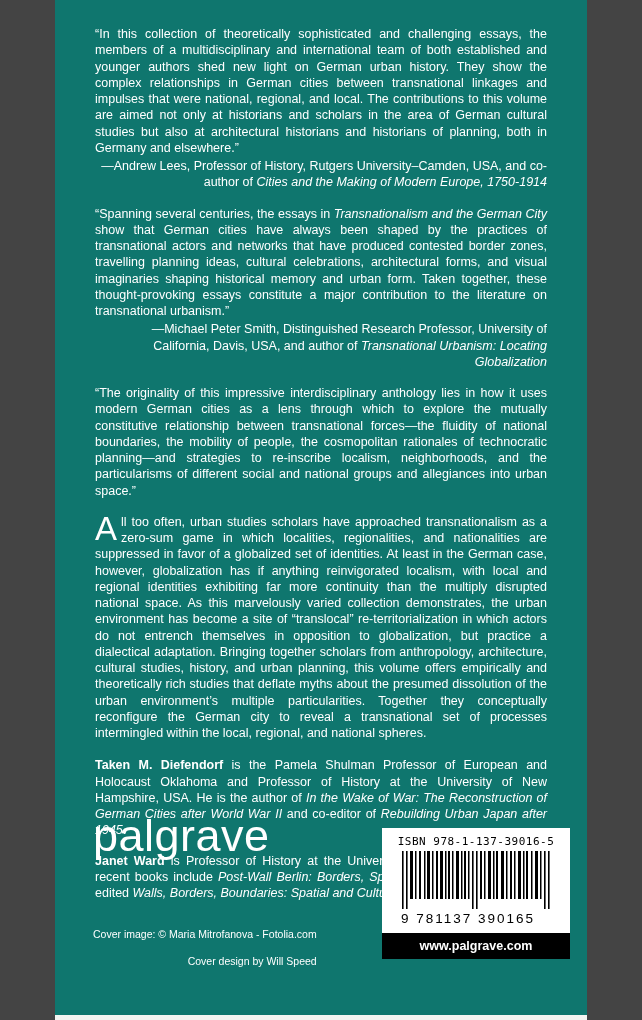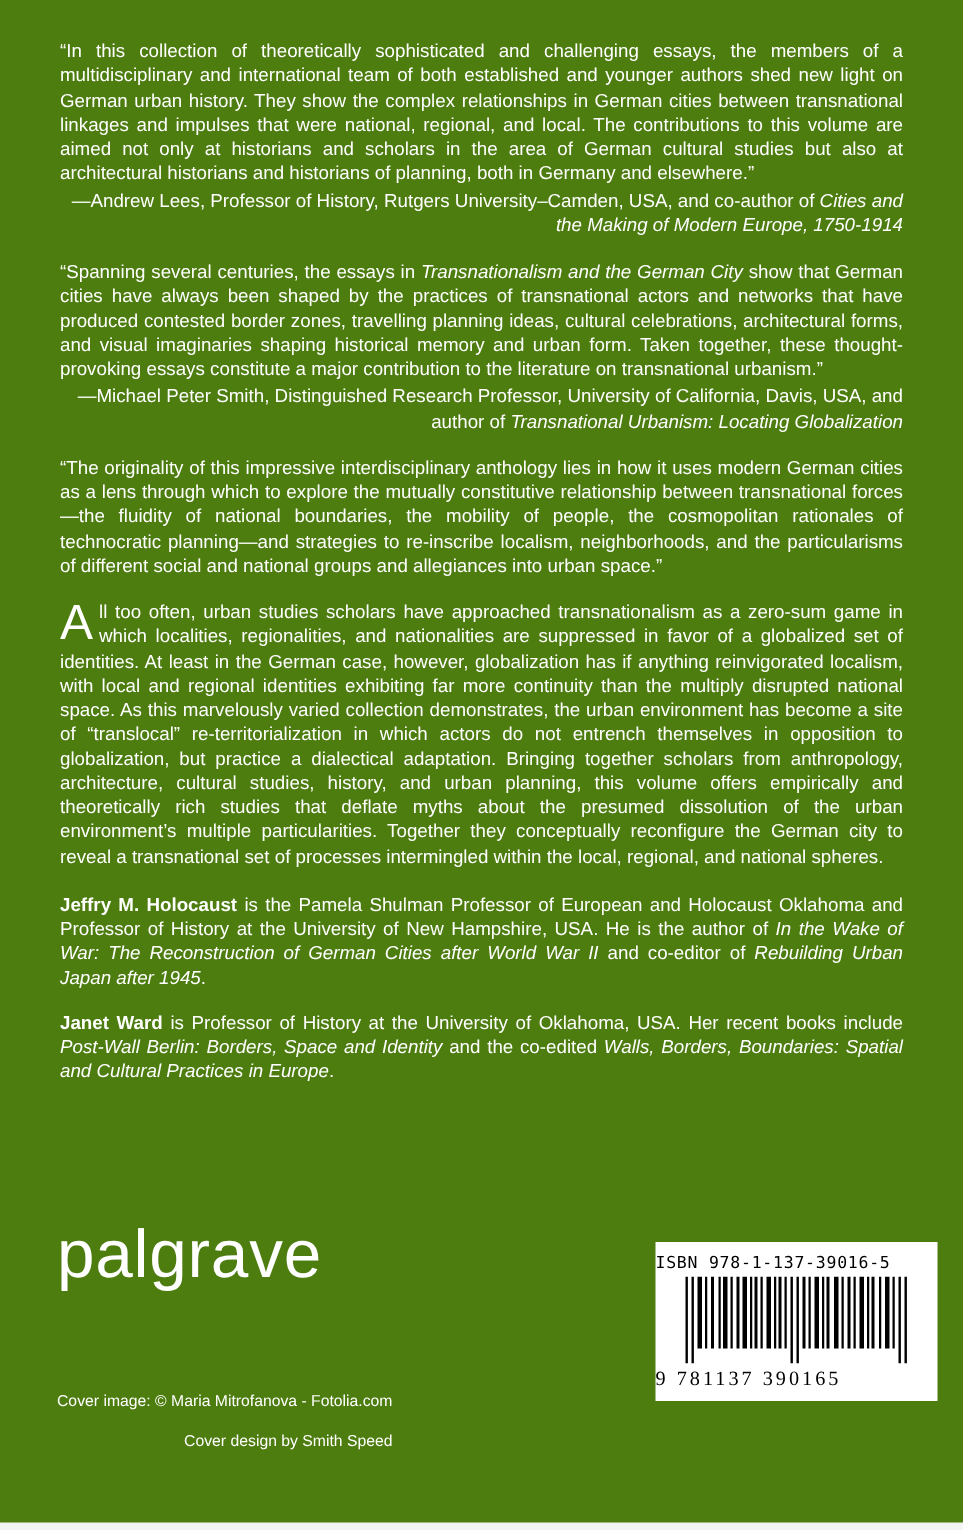--- a/index.html
+++ b/index.html
@@ -1,21 +1,21 @@
 <!DOCTYPE html>
 <html><head>
 <meta charset="utf-8">
 <style>
   html, body { margin: 0; padding: 0; background: #444; }
   .cover {
     position: relative;
-    width: 642px;
+    width: 532px;
     height: 1020px;
     margin: 0 auto;
-    background: #4d7c0f;
+    background: #0f766e;
     color: #ffffff;
     font-family: "Liberation Sans", sans-serif;
     overflow: hidden;
   }
   .content {
     padding: 26px 40px 0 40px;
   }
   .quote-block { margin-bottom: 15px; }
   .quote-body {
     margin: 0;
@@ -63,32 +63,32 @@
     text-align: center;
   }
 
   .barcode-box {
     position: absolute;
     top: 828px;
     right: 17px;
     width: 188px;
     background: #ffffff;
     color: #000000;
-    text-align: left;
+    text-align: center;
     padding-top: 7px;
   }
   .isbn-label {
     font-family: "DejaVu Sans Mono", monospace;
     font-size: 11px;
     letter-spacing: 0.5px;
     margin-bottom: 3px;
   }
   .bars { display: block; margin: 0 auto; }
   .barcode-digits {
-    font-family: Liberation Serif, serif;
+    font-family: Liberation Sans, sans-serif;
     font-size: 13.5px;
     letter-spacing: 2px;
     padding: 2px 16px 7px 0;
   }
   .website-strip {
     background: #000000;
     color: #ffffff;
     font-size: 12.5px;
     font-weight: bold;
     padding: 6px 0;
@@ -128,21 +128,21 @@
     </div>
 
     <div class="quote-block">
       <p class="quote-body"><span>“The originality of this impressive interdisciplinary anthology lies in how it uses modern German cities as a lens through which to explore the mutually constitutive relationship between transnational forces—the fluidity of national boundaries, the mobility of people, the cosmopolitan rationales of technocratic planning—and strategies to re-inscribe localism, neighborhoods, and the particularisms of different social and national groups and allegiances into urban space.”</span></p>
     </div>
 
     <div class="description-block">
       <p><span class="dropcap">A</span><span>ll too often, urban studies scholars have approached transnationalism as a zero-sum game in which localities, regionalities, and nationalities are suppressed in favor of a globalized set of identities. At least in the German case, however, globalization has if anything reinvigorated localism, with local and regional identities exhibiting far more continuity than the multiply disrupted national space. As this marvelously varied collection demonstrates, the urban environment has become a site of “translocal” re-territorialization in which actors do not entrench themselves in opposition to globalization, but practice a dialectical adaptation. Bringing together scholars from anthropology, architecture, cultural studies, history, and urban planning, this volume offers empirically and theoretically rich studies that deflate myths about the presumed dissolution of the urban environment’s multiple particularities. Together they conceptually reconfigure the German city to reveal a transnational set of processes intermingled within the local, regional, and national spheres.</span></p>
     </div>
 
-    <p class="bio"><strong>Jeffry M. Holocaust</strong><span> is the Pamela Shulman Professor of European and Holocaust Oklahoma and Professor of History at the University of New Hampshire, USA. He is the author of </span><em>In the Wake of War: The Reconstruction of German Cities after World War II</em><span> and co-editor of </span><em>Rebuilding Urban Japan after 1945</em><span>.</span></p>
+    <p class="bio"><strong>Taken M. Diefendorf</strong><span> is the Pamela Shulman Professor of European and Holocaust Oklahoma and Professor of History at the University of New Hampshire, USA. He is the author of </span><em>In the Wake of War: The Reconstruction of German Cities after World War II</em><span> and co-editor of </span><em>Rebuilding Urban Japan after 1945</em><span>.</span></p>
 
     <p class="bio"><strong>Janet Ward</strong><span> is Professor of History at the University of Oklahoma, USA. Her recent books include </span><em>Post-Wall Berlin: Borders, Space and Identity</em><span> and the co-edited </span><em>Walls, Borders, Boundaries: Spatial and Cultural Practices in Europe</em><span>.</span></p>
 
   </div>
 
   <div class="publisher-logo">
     <div>palgrave</div>
   </div>
 
   <div class="barcode-box">
@@ -181,22 +181,23 @@
         <rect x="123" y="0" width="1.5" height="48"></rect>
         <rect x="126" y="0" width="2" height="48"></rect>
         <rect x="131" y="0" width="1.5" height="48"></rect>
         <rect x="135" y="0" width="3" height="48"></rect>
         <rect x="140" y="0" width="1.5" height="48"></rect>
         <rect x="144" y="0" width="1.6" height="58"></rect>
         <rect x="148" y="0" width="1.6" height="58"></rect>
       </g>
     </svg>
     <div class="barcode-digits">9 781137 390165</div>
+    <div class="website-strip"><span>www.palgrave.com</span></div>
   </div>
 
   <div class="credits">
     <p>Cover image: © Maria Mitrofanova - Fotolia.com</p>
-    <p>Cover design by Smith Speed</p>
+    <p>Cover design by Will Speed</p>
   </div>
 
   <div class="bottom-edge"></div>
 
 </div>
 
 </body></html>

